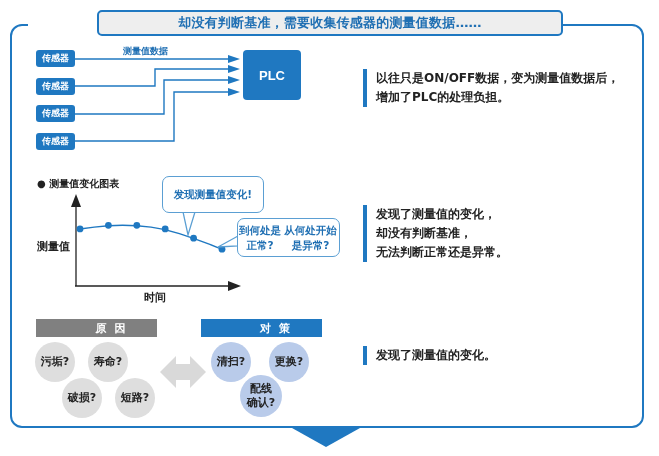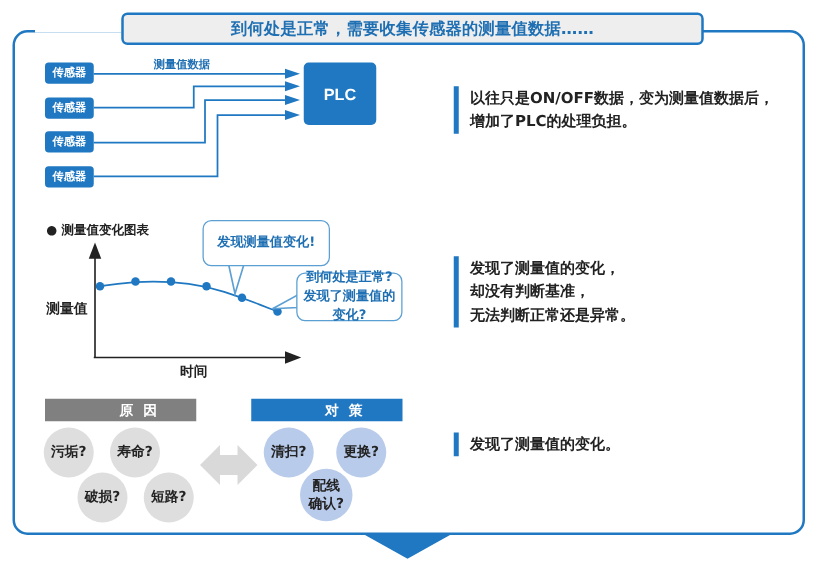--- a/index.html
+++ b/index.html
@@ -22,21 +22,21 @@
   .circle { border-radius: 50%; display: flex; align-items: center; justify-content: center; text-align: center; font-weight: bold; font-size: 11px; color: #222; line-height: 14px; }
   .cause { background: #dedede; }
   .fix { background: #b9cbea; }
   svg { position: absolute; left: 0; top: 0; }
 </style>
 </head>
 <body>
 
 <div id="frame" class="abs"></div>
 <div id="title-box" class="abs">
-  <span>到何处是正常，需要收集传感器的测量值数据……</span>
+  <span>却没有判断基准，需要收集传感器的测量值数据……</span>
 </div>
 
 <svg width="659" height="456">
   <polygon points="292,428 360,428 326,447" fill="#1f78c1"></polygon>
 
   <g stroke="#1f78c1" stroke-width="1.4" fill="none">
     <polyline points="75,59 230,59"></polyline>
     <polyline points="75,86 155,86 155,69 230,69"></polyline>
     <polyline points="75,114 164,114 164,80 230,80"></polyline>
     <polyline points="75,141 174,141 174,92 230,92"></polyline>
@@ -82,23 +82,23 @@
   <div>以往只是ON/OFF数据，变为测量值数据后，</div>
   <div>增加了PLC的处理负担。</div>
 </div>
 
 <div class="abs chart-title">● 测量值变化图表</div>
 <div class="abs" style="left:37px; top:239px; font-size:11px; font-weight:bold; color:#222;">测量值</div>
 <div class="abs" style="left:144px; top:290px; font-size:11px; font-weight:bold; color:#222;">时间</div>
 <div class="abs bubble" style="left:162px; top:176px; width:102px; height:37px;">
   <span>发现测量值变化!</span>
 </div>
-<div class="abs bubble" style="left:237px; top:218px; width:85px; height:39px; flex-direction:column;">
+<div class="abs bubble" style="left:237px; top:218px; width:103px; height:39px; flex-direction:row;">
   <span>到何处是正常?</span>
-  <span>发现了测量值的变化?</span>
+  <span>从何处开始是异常?</span>
 </div>
 <div class="abs note" style="top:205px;">
   <div>发现了测量值的变化，</div>
   <div>却没有判断基准，</div>
   <div>无法判断正常还是异常。</div>
 </div>
 
 <div class="abs hdr" style="left:36px; top:319px; width:121px; background:#808080;padding-left:36px;">
   <span>原因</span>
 </div>

